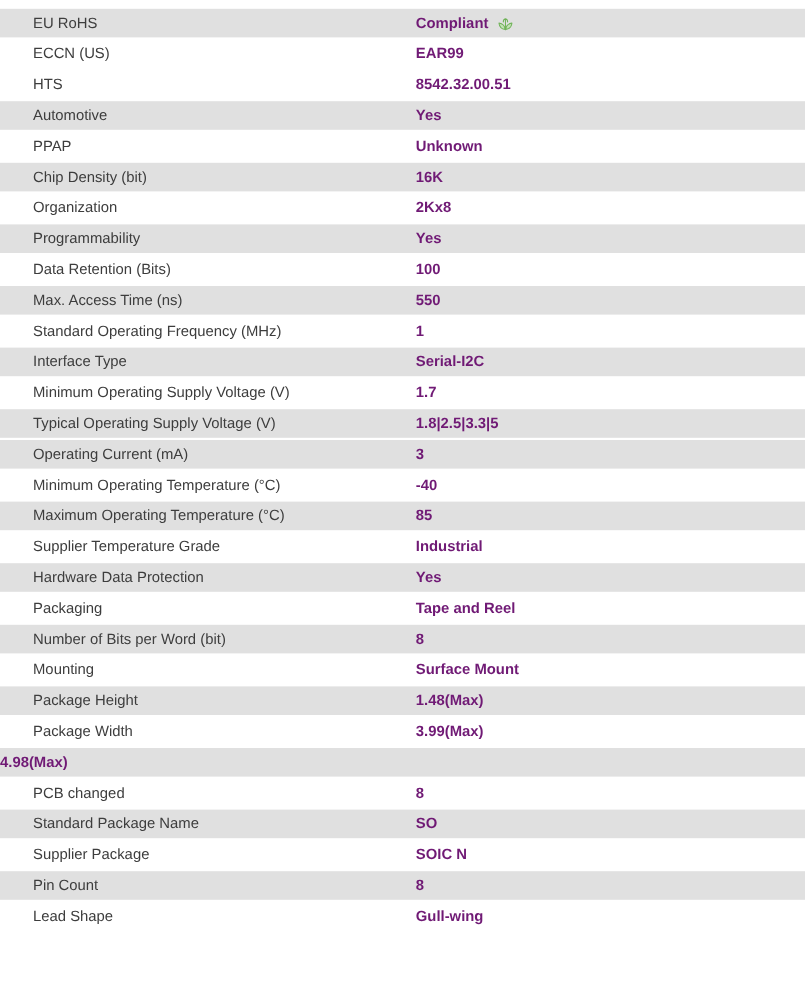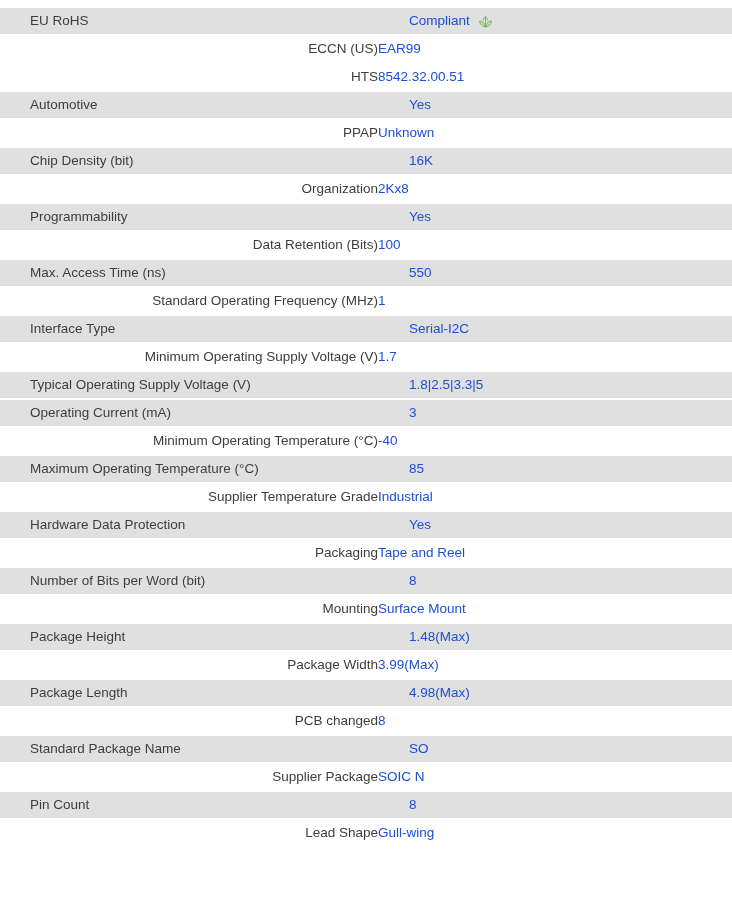--- a/index.html
+++ b/index.html
@@ -17,41 +17,39 @@
   }
   .row {
     display: flex;
     align-items: center;
     height: 26px;
     margin-bottom: 2px;
     width: 100%;
   }
   .row.shaded {
     background: #e0e0e0;
-    gap: 31px;
   }
   .row.plain {
     background: #ffffff;
-    text-align: right;
   }
   .cell {
     font-size: 13.5px;
     line-height: 26px;
     white-space: nowrap;
   }
   .cell.label {
     flex: 0 0 348px;
     padding-left: 30px;
     color: #3d3d3d;
     font-weight: 400;
   }
   .cell.value {
     flex: 1 1 auto;
-    color: #1d4ed8;
-    font-weight: 400;
+    color: #701a75;
+    font-weight: 700;
     display: flex;
     align-items: center;
   }
   .leaf {
     margin-left: 8px;
     display: inline-flex;
     align-items: center;
   }
 </style>
 </head>
@@ -252,21 +250,20 @@
 
   <div class="row plain">
     <div class="cell label">Package Width</div>
     <div class="cell value">
       <span>3.99(Max)</span>
 
     </div>
   </div>
 
   <div class="row shaded">
-    <div class="cell label">Package Length</div>
     <div class="cell value">
       <span>4.98(Max)</span>
 
     </div>
   </div>
 
   <div class="row plain">
     <div class="cell label">PCB changed</div>
     <div class="cell value">
       <span>8</span>

